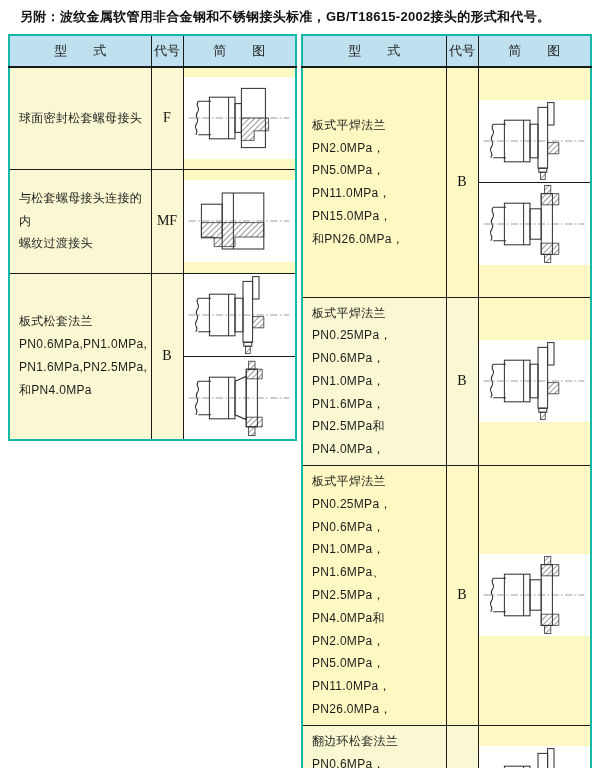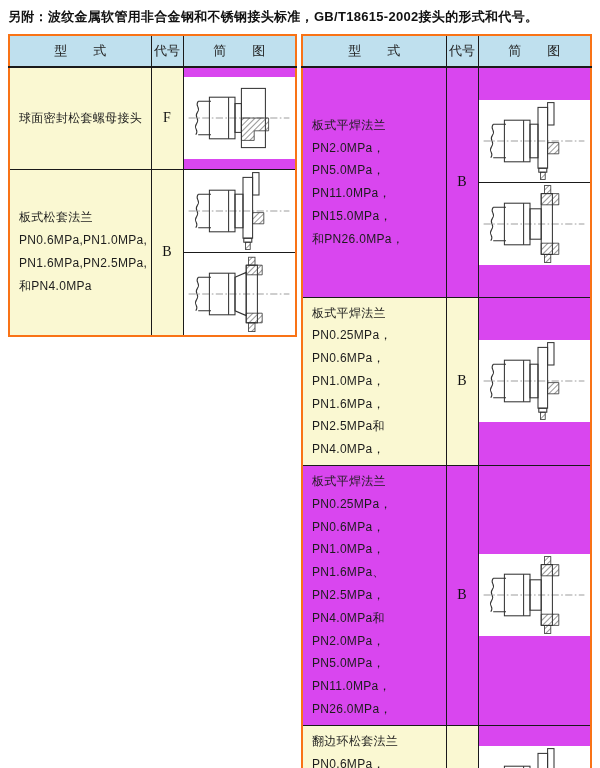--- a/index.html
+++ b/index.html
@@ -4,26 +4,26 @@
 <style>
   html,body{margin:0;padding:0;}
   body{
     width:600px;height:768px;background:#ffffff;
     font-family:"Liberation Sans",sans-serif;color:#111;
     position:relative;overflow:hidden;
   }
   .page{position:absolute;inset:0;padding:7px 8px;box-sizing:border-box;}
   .title{
     font-size:13px;font-weight:bold;color:#111;
-    letter-spacing:.3px;margin:1px 0 8px 0;white-space:nowrap;
+    letter-spacing:.3px;margin:1px 0 8px 12px;white-space:nowrap;
   }
   .tables{display:flex;align-items:flex-start;}
   table.jtable{
     border-collapse:collapse;table-layout:fixed;
-    border:2px solid #f97316;background:#d946ef;
+    border:2px solid #14b8a6;background:#fef9c3;
   }
   table.jtable.left{width:289px;margin-right:4px;}
   table.jtable.right{width:291px;}
   .jtable th,.jtable td{
     border:1px solid #1a1a1a;padding:0;vertical-align:middle;
     box-sizing:border-box;overflow:hidden;
   }
   .jtable thead th{
     height:32px;background:var(--header-bg,#bfe0ee);
     font-size:13px;font-weight:normal;color:#222;text-align:center;
@@ -85,20 +85,38 @@
               <div class="dstack">
                 <div class="dwrap">
                   <svg class="diag" viewBox="0 0 130 100">
                     <line class="cl" x1="2" y1="50" x2="128" y2="50"></line>
                     <path class="ln" d="M30 29 H14 M30 71 H14 M14 29 c-5 7 4 7 -1 14 c-5 7 4 7 -1 14 c-5 7 4 7 -1 14"></path>
                     <rect class="ln" x="28" y="24" width="32" height="52"></rect>
                     <line class="ln" x1="52" y1="24" x2="52" y2="76"></line>
                     <rect class="ln" x="60" y="32" width="8" height="36"></rect>
                     <rect class="ln" x="68" y="13" width="30" height="74"></rect>
                     <path class="ht" d="M68 50 H102 V66 H84 V78 H68 Z"></path>
+                  </svg>
+                </div>
+              </div>
+            </td>
+          </tr>
+          <tr style="height: 104px;">
+            <td class="type hl">与松套螺母接头连接的内
+螺纹过渡接头</td>
+            <td class="code hl">MF</td>
+            <td class="diag-cell">
+              <div class="dstack">
+                <div class="dwrap">
+                  <svg class="diag" viewBox="0 0 130 100">
+                    <line class="cl" x1="2" y1="50" x2="128" y2="50"></line>
+                    <rect class="ln" x="18" y="29" width="26" height="42"></rect>
+                    <rect class="ln" x="44" y="15" width="52" height="70"></rect>
+                    <line class="ln" x1="58" y1="15" x2="58" y2="85"></line>
+                    <path class="ht" d="M18 52 H96 V70 H60 V82 H34 V70 H18 Z"></path>
                   </svg>
                 </div>
               </div>
             </td>
           </tr>
           <tr style="height: 160px;">
             <td class="type hl">板式松套法兰
 PN0.6MPa,PN1.0MPa,
 PN1.6MPa,PN2.5MPa,
 和PN4.0MPa</td>

